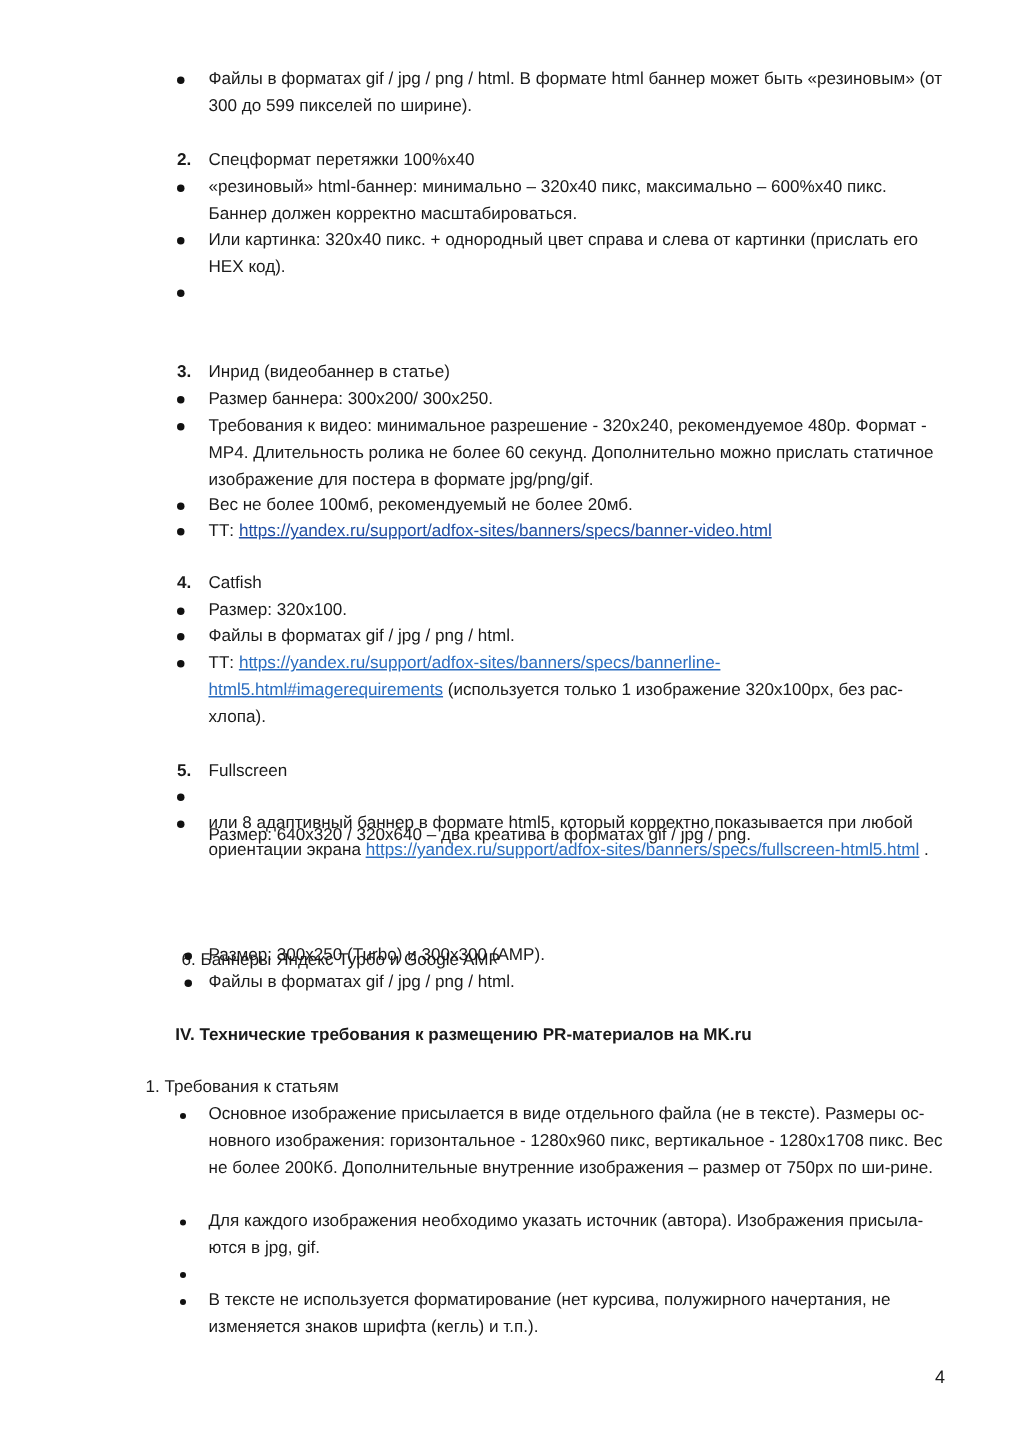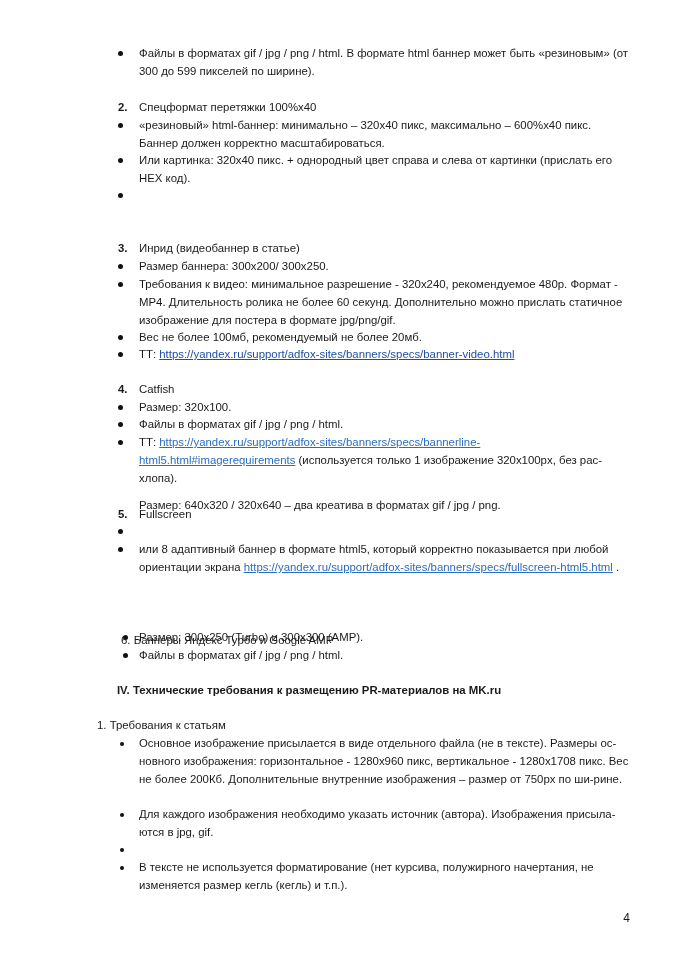--- a/index.html
+++ b/index.html
@@ -59,21 +59,21 @@
   <span class="bul" style="top:416px"></span>
   <div class="txt" style="top:415px">Файлы в форматах gif / jpg / png / html.</div>
   <span class="bul" style="top:434px"></span>
   <div class="txt" style="top:433px">
     <span>ТТ: </span><a class="link2"> https://yandex.ru/support/adfox-sites/banners/specs/bannerline-</a><br><a class="link2">html5.html#imagerequirements</a><span> (используется только 1 изображение 320x100px, без рас-хлопа).</span>
   </div>
 
   <div class="num" style="top:505px">5.</div>
   <div class="head" style="left:139px; top:505px">Fullscreen</div>
   <span class="bul" style="top:523px"></span>
-  <div class="txt" style="top:496px">Размер: 640х320 / 320х640 – два креатива в форматах gif / jpg / png.</div>
+  <div class="txt" style="top:548px">Размер: 640х320 / 320х640 – два креатива в форматах gif / jpg / png.</div>
   <span class="bul" style="top:541px"></span>
   <div class="txt" style="top:540px">
     <span>или 8 адаптивный баннер в формате html5, который корректно показывается при любой ориентации экрана </span><a class="link2">https://yandex.ru/support/adfox-sites/banners/specs/fullscreen-</a><a class="link2">html5.html</a><span> .</span>
   </div>
 
   <div class="head" style="left:121px; top:631px"><span>6.</span> <span>Баннеры Яндекс Турбо и Google AMP</span></div>
   <span class="bul" style="top:629px; left:123px"></span>
   <div class="txt" style="top:628px">Размер: 300х250 (Turbo) и 300х300 (AMP).</div>
   <span class="bul" style="top:647px; left:123px"></span>
   <div class="txt" style="top:646px">Файлы в форматах gif / jpg / png / html.</div>
@@ -81,16 +81,16 @@
   <div class="center" style="top:681px">IV. Технические требования к размещению PR-материалов на MK.ru</div>
 
   <div class="head" style="left:97px; top:716px">1. Требования к статьям</div>
 
   <span class="bul small" style="top:735px; left:120px"></span>
   <div class="txt" style="top:734px; width:490px">Основное изображение присылается в виде отдельного файла (не в тексте). Размеры ос-новного изображения: горизонтальное - 1280х960 пикс, вертикальное -  1280х1708 пикс. Вес не более  200Кб. Дополнительные внутренние изображения – размер от 750px по ши-рине.</div>
   <span class="bul small" style="top:806px; left:120px"></span>
   <div class="txt" style="top:805px; width:490px">Для каждого изображения необходимо указать источник (автора). Изображения присыла-ются в jpg, gif.</div>
   <span class="bul small" style="top:841px; left:120px"></span>
   <span class="bul small" style="top:859px; left:120px"></span>
-  <div class="txt" style="top:858px; width:490px">В тексте не используется форматирование (нет курсива, полужирного начертания, не изменяется размер кегль (кегль) и т.п.).</div>
+  <div class="txt" style="top:858px; width:490px">В тексте не используется форматирование (нет курсива, полужирного начертания, не изменяется знаков шрифта (кегль) и т.п.).</div>
 
   <div class="pgnum">4</div>
 </div>
 
 </body></html>

